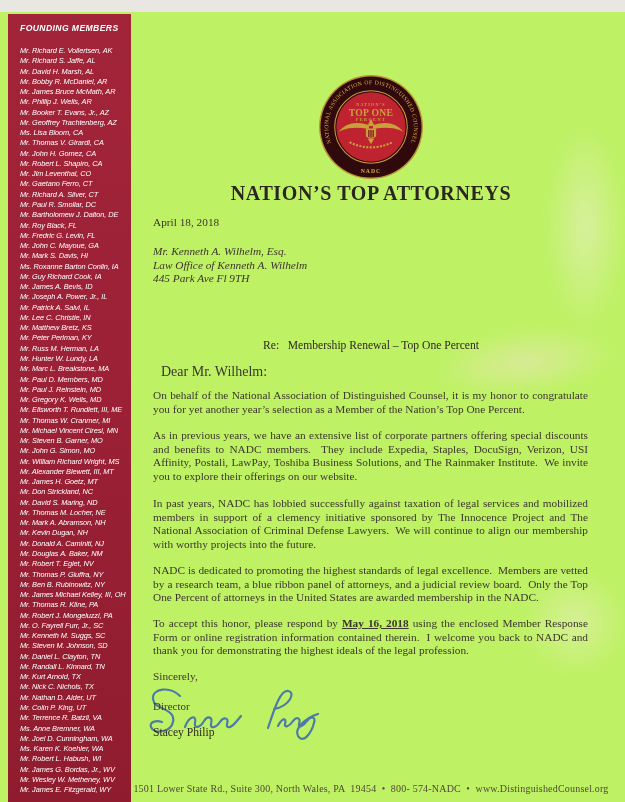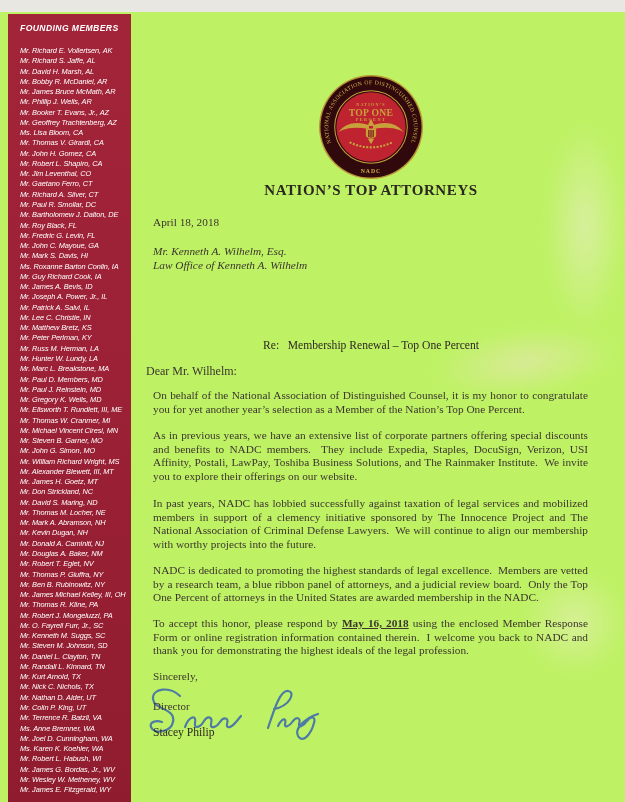--- a/index.html
+++ b/index.html
@@ -29,29 +29,29 @@
   .org-title{
     position:absolute;top:28px;left:0;right:0;margin:0;text-align:center;
     font-variant:small-caps;font-weight:normal;font-size:19px;
     letter-spacing:.9px;color:#2f2923;white-space:nowrap;
   }
   
   .seal{position:absolute;top:62px;left:50%;transform:translateX(-50%);width:106px;height:106px;}
   
   .tagline{
     position:absolute;top:170px;left:0;right:0;text-align:center;
-    font-weight:bold;font-size:15px;letter-spacing:.6px;color:#2b2620;
+    font-weight:bold;font-size:20px;letter-spacing:.6px;color:#2b2620;
   }
   .date{position:absolute;top:204px;left:23px;font-size:11.3px;}
   .recipient{position:absolute;top:233px;left:23px;font-size:11.3px;line-height:13.6px;font-style:italic;}
   .re-line{
     position:absolute;top:327px;left:0;right:0;text-align:center;
     font-weight:normal;font-size:11.6px;color:#2e2822;white-space:pre-wrap;
   }
-  .salutation{position:absolute;top:352px;left:16px;font-size:12px;text-align:right;}
+  .salutation{position:absolute;top:352px;left:31px;font-size:14px;text-align:right;}
   .para{
     position:absolute;left:23px;width:435px;margin:0;
     font-size:11.3px;line-height:13.5px;text-align:justify;white-space:pre-wrap;
   }
   .p1{top:377px;} .p2{top:417px;} .p3{top:485px;} .p4{top:552px;} .p5{top:605px;}
   .u{font-weight:bold;text-decoration:underline;}
   .closing{position:absolute;top:658px;left:23px;font-size:11.3px;}
   .signature{position:absolute;top:670px;left:10px;width:215px;height:62px;}
   .signer-name{position:absolute;top:714px;left:23px;font-size:11.6px;color:#2e2822;}
   .signer-title{position:absolute;top:688px;left:23px;font-size:11px;}
@@ -190,20 +190,21 @@
       </svg>
     </div>
 
     <div class="tagline">NATION’S TOP ATTORNEYS</div>
 
     <div class="date">April 18, 2018</div>
 
     <div class="recipient">
         <div class="addr-line">Mr. Kenneth A. Wilhelm, Esq.</div>
         <div class="addr-line">Law Office of Kenneth A. Wilhelm</div>
+        <div class="addr-line">445 Park Ave Fl 9TH</div>
       </div>
 
     <div class="re-line">Re:   Membership Renewal – Top One Percent</div>
 
     <div class="salutation">Dear Mr. Wilhelm:</div>
 
     <p class="para p1">On behalf of the National Association of Distinguished Counsel, it is my honor to congratulate you for yet another year’s selection as a Member of the Nation’s Top One Percent.</p>
     <p class="para p2">As in previous years, we have an extensive list of corporate partners offering special discounts and benefits to NADC members.  They include Expedia, Staples, DocuSign, Verizon, USI Affinity, Postali, LawPay, Toshiba Business Solutions, and The Rainmaker Institute.  We invite you to explore their offerings on our website.</p>
     <p class="para p3">In past years, NADC has lobbied successfully against taxation of legal services and mobilized members in support of a clemency initiative sponsored by The Innocence Project and The National Association of Criminal Defense Lawyers.  We will continue to align our membership with worthy projects into the future.</p>
     <p class="para p4">NADC is dedicated to promoting the highest standards of legal excellence.  Members are vetted by a research team, a blue ribbon panel of attorneys, and a judicial review board.  Only the Top One Percent of attorneys in the United States are awarded membership in the NADC.</p>
@@ -216,15 +217,16 @@
         <path d="M40,14 C30,4 12,6 13,17 C14,28 36,26 33,40 C31,50 14,53 11,45 C9,40 16,38 22,40"></path>
         <path d="M45,45 C49,34 57,32 55,41 C54,47 60,46 64,39 C68,33 73,35 71,42 C70,47 76,46 80,40 C84,34 89,36 87,42 C86,47 91,46 96,40 L101,34"></path>
         <path d="M128,46 C134,28 140,8 148,9 C156,10 150,24 134,27"></path>
         <path d="M138,44 C142,36 147,35 145,42 C144,46 149,45 153,39 C157,34 161,36 159,42 C158,46 163,45 167,39 C171,34 176,34 174,41 C171,52 163,62 158,54 C154,47 165,36 178,32"></path>
       </g>
     </svg>
 
     <div class="signer-name">Stacey Philip</div>
     <div class="signer-title">Director</div>
 
+    <div class="footer">1501 Lower State Rd., Suite 300, North Wales, PA  19454  •  800- 574-NADC  •  www.DistinguishedCounsel.org</div>
 
   </main>
 </div>
 
 </body></html>

